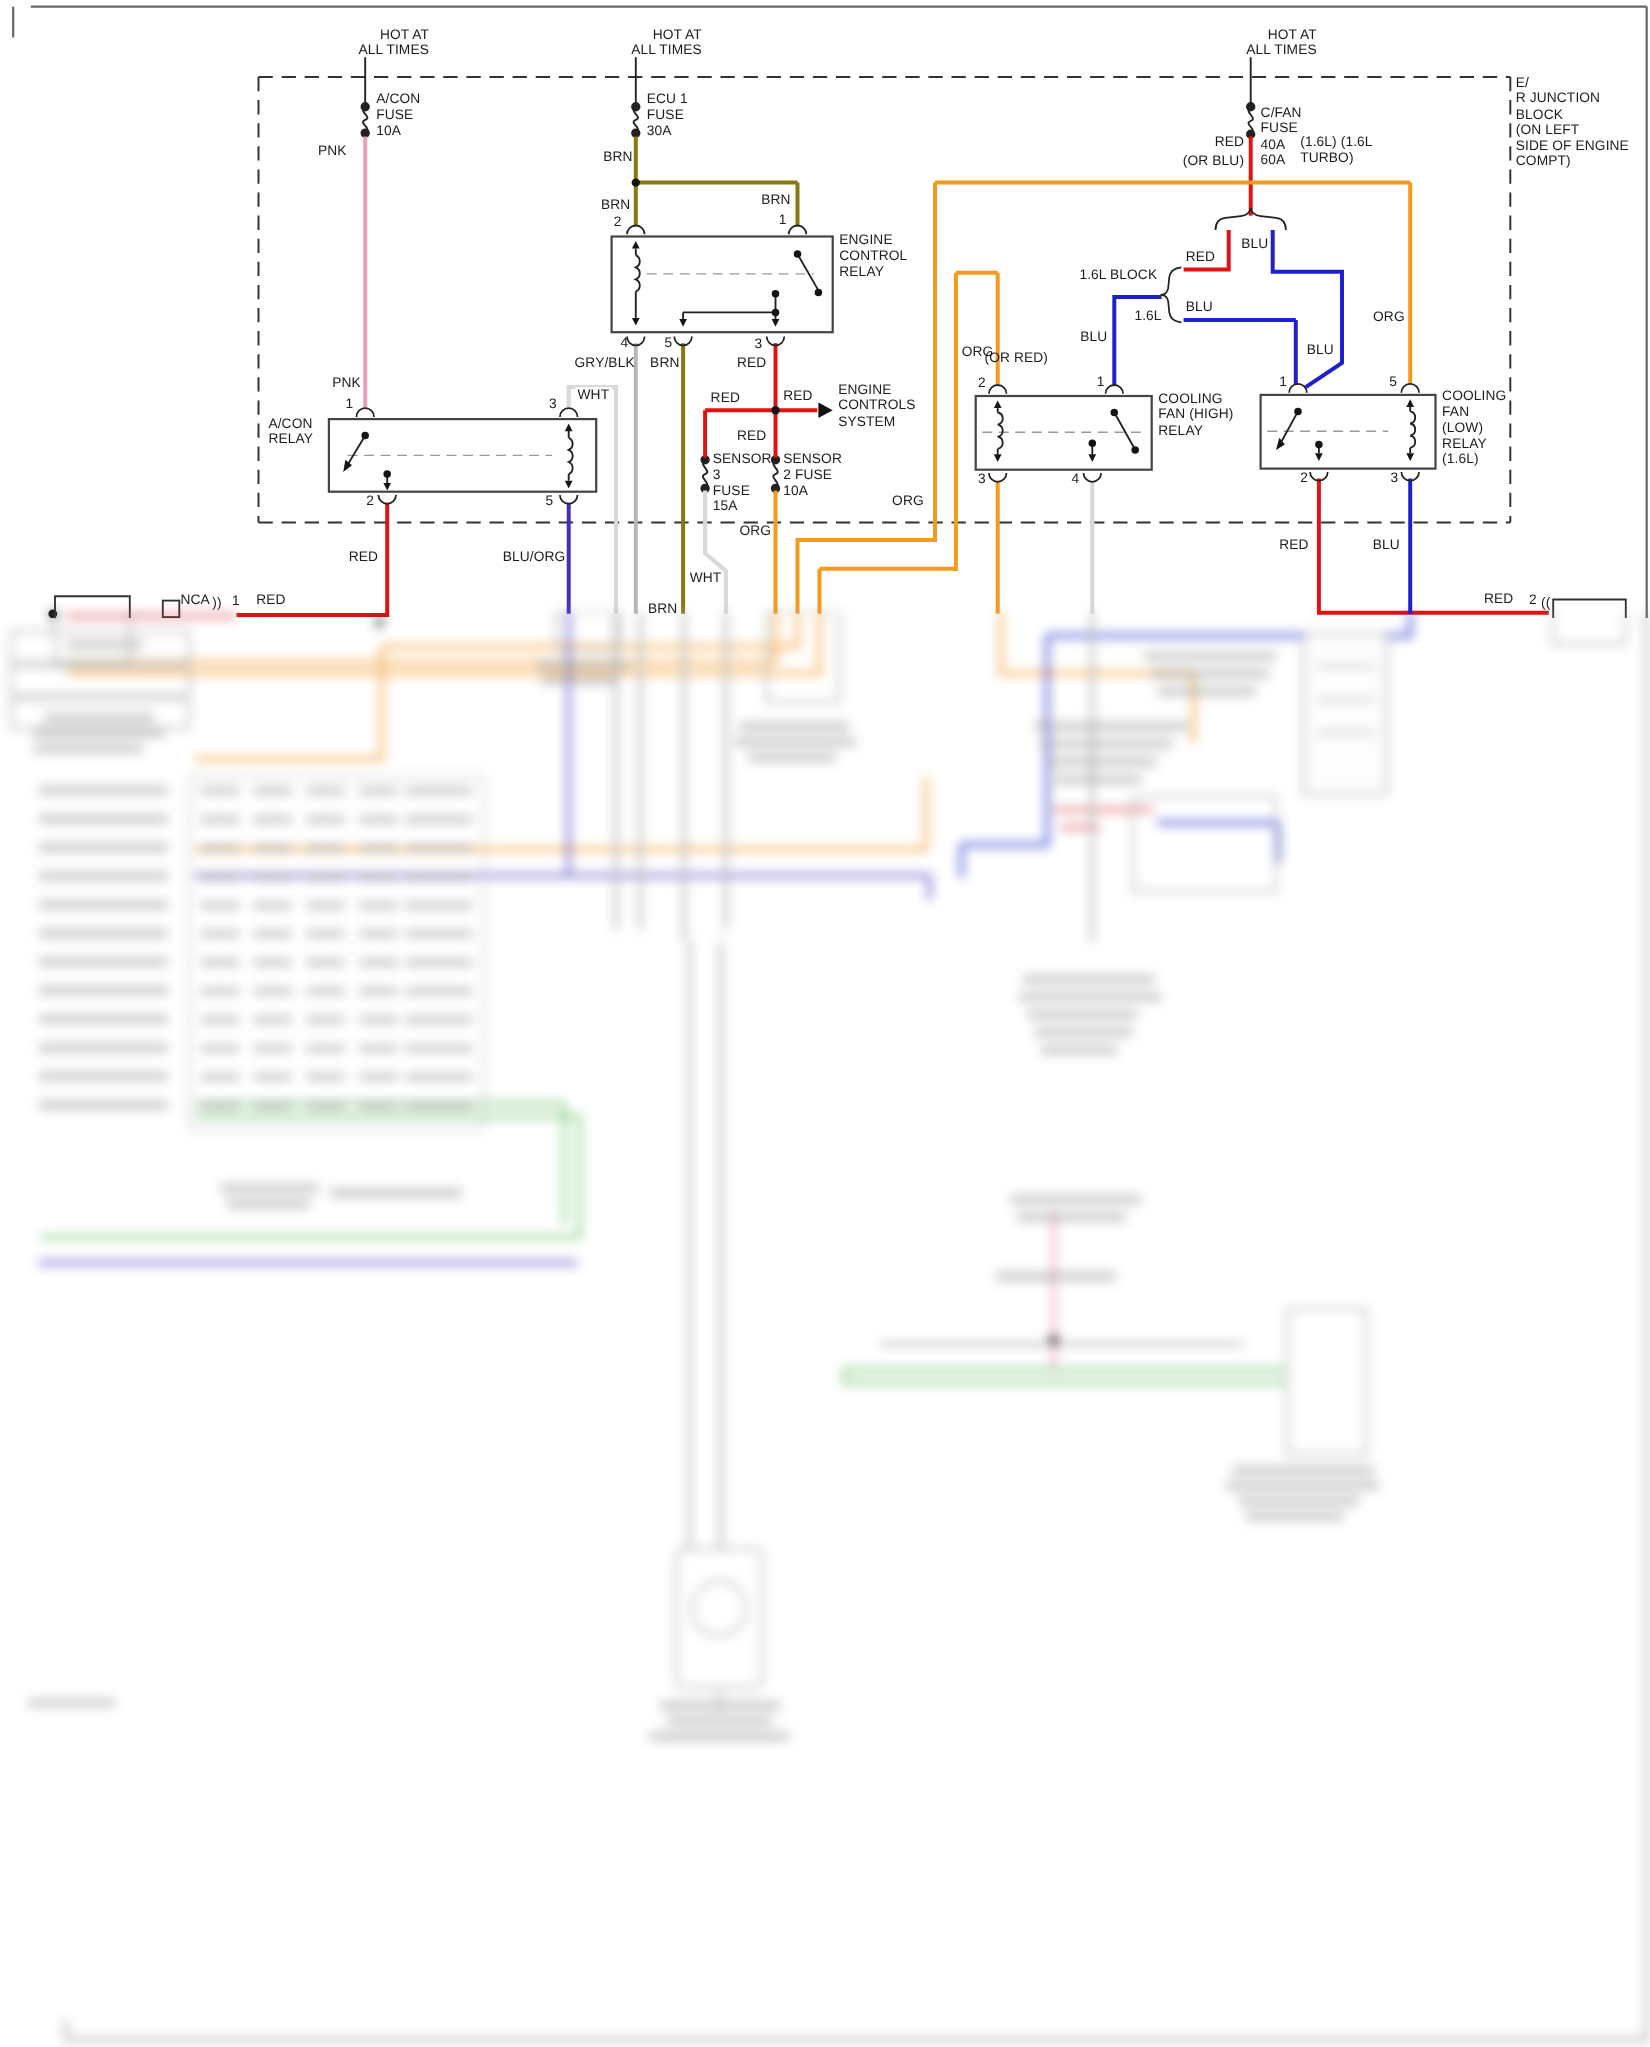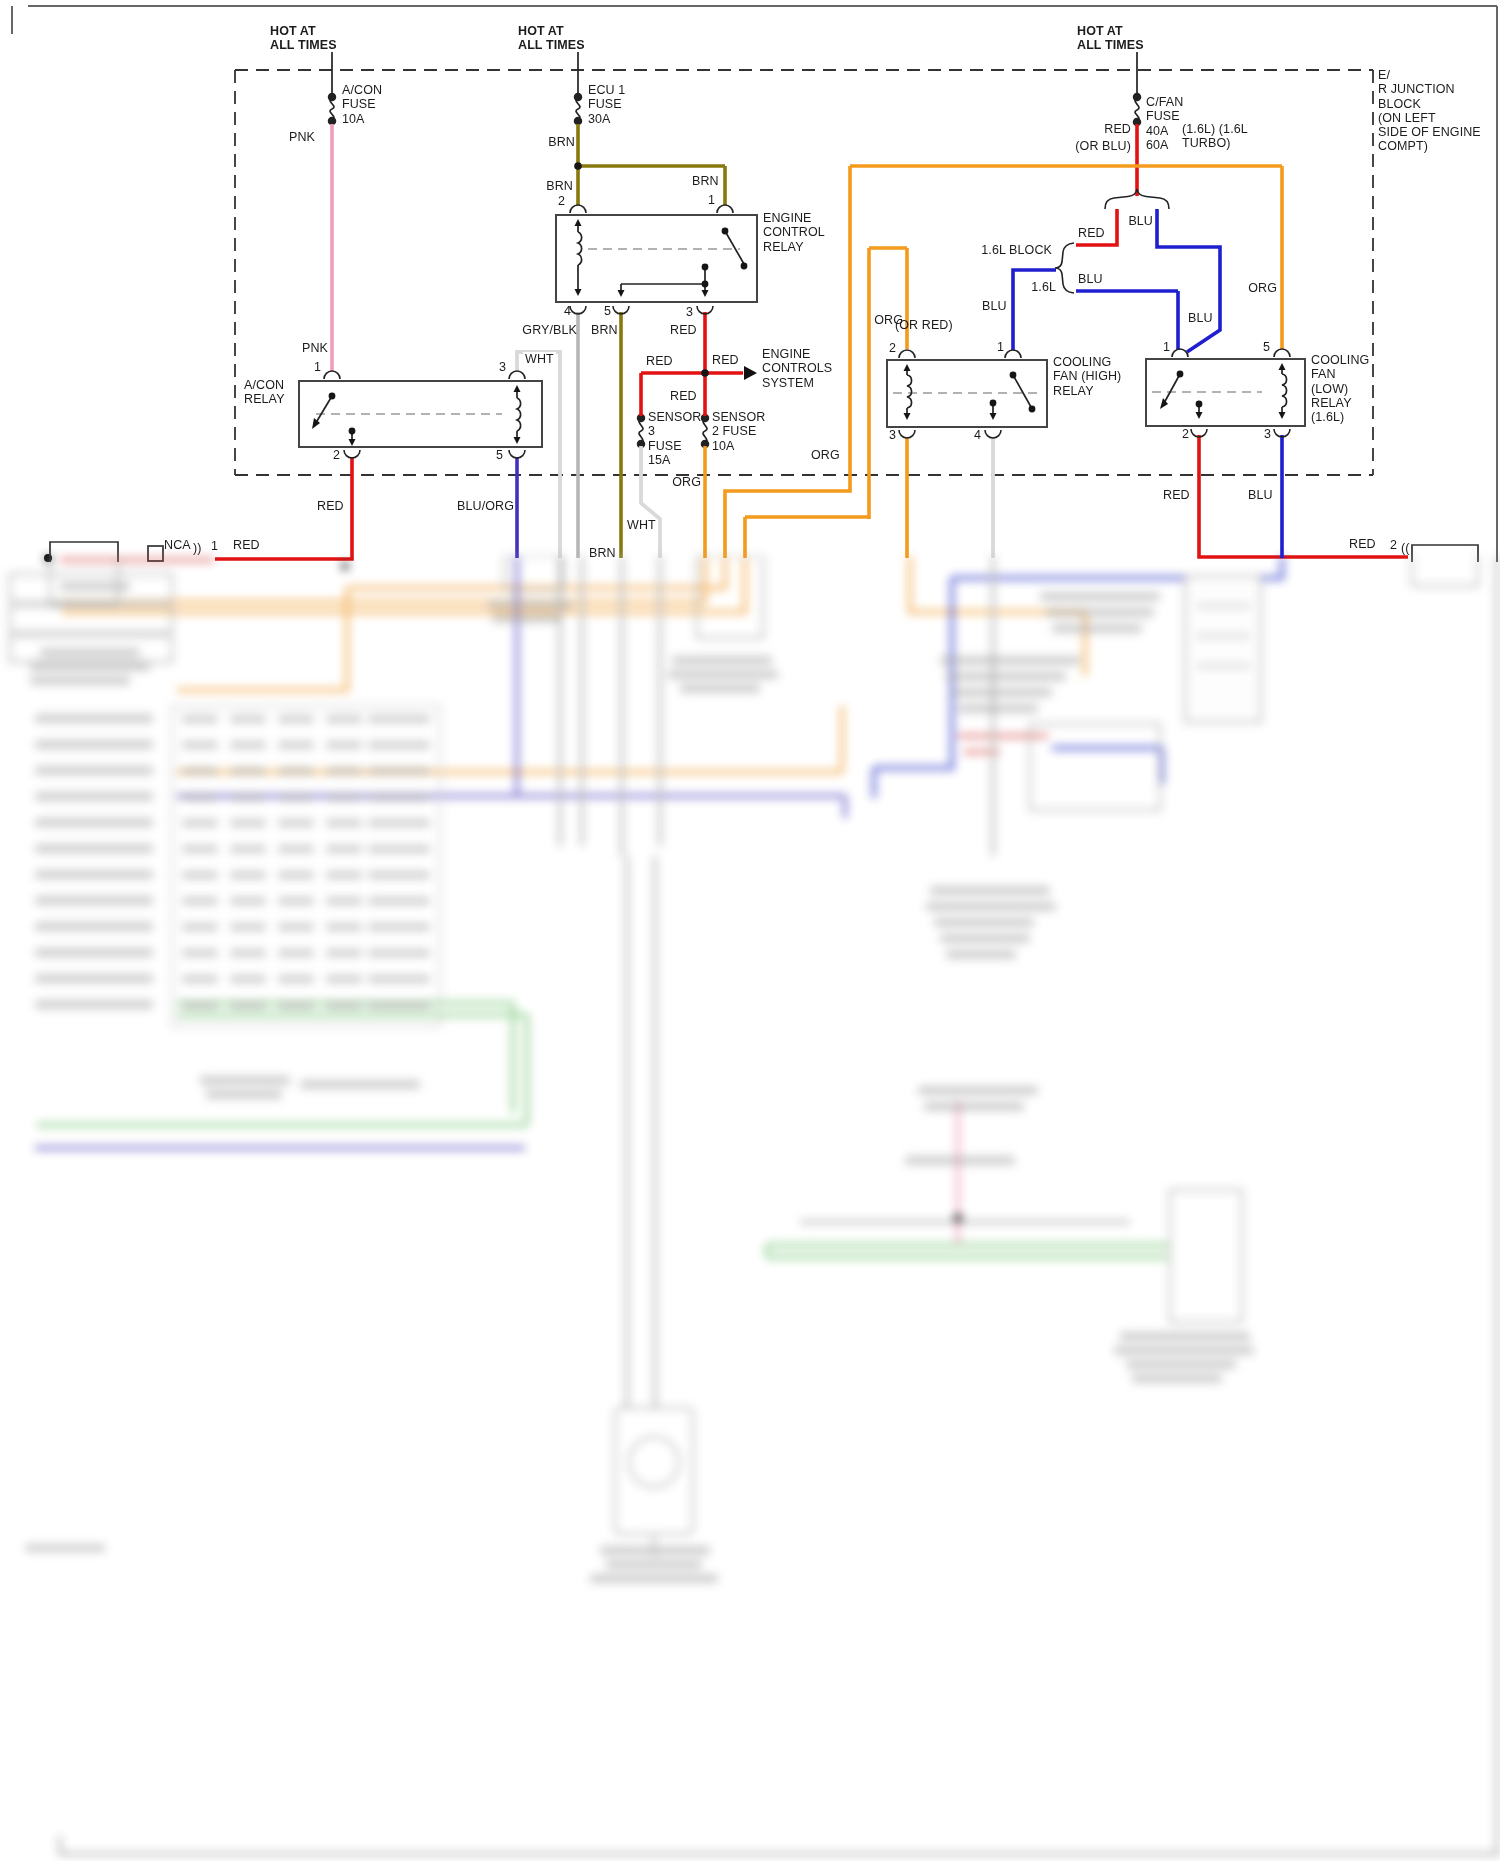--- a/index.html
+++ b/index.html
@@ -2,21 +2,21 @@
 <html><head>
 <meta charset="utf-8">
 <style>
   html,body{margin:0;padding:0;background:#fff;}
   .page{position:relative;width:1500px;height:1861px;background:#fff;overflow:hidden;
         font-family:"Liberation Sans",sans-serif;color:#1c1c1c;}
   svg{position:absolute;left:0;top:0;}
   .lb{position:absolute;font-size:12.5px;line-height:1.14;white-space:pre-line;
       color:#1c1c1c;letter-spacing:.1px;}
   .ra{text-align:right;}
-  .ca{text-align:left;font-weight:bold;}
+  .ca{text-align:right;}
   .wbg{background:#fff;padding:0 2px;}
   .blurzone{position:absolute;left:0;top:556px;width:1500px;height:1305px;
             filter:blur(5px);opacity:.92;}
 </style>
 </head>
 <body>
 
 <div class="page">
 
   <svg width="1500" height="562" viewBox="0 0 1500 562">

